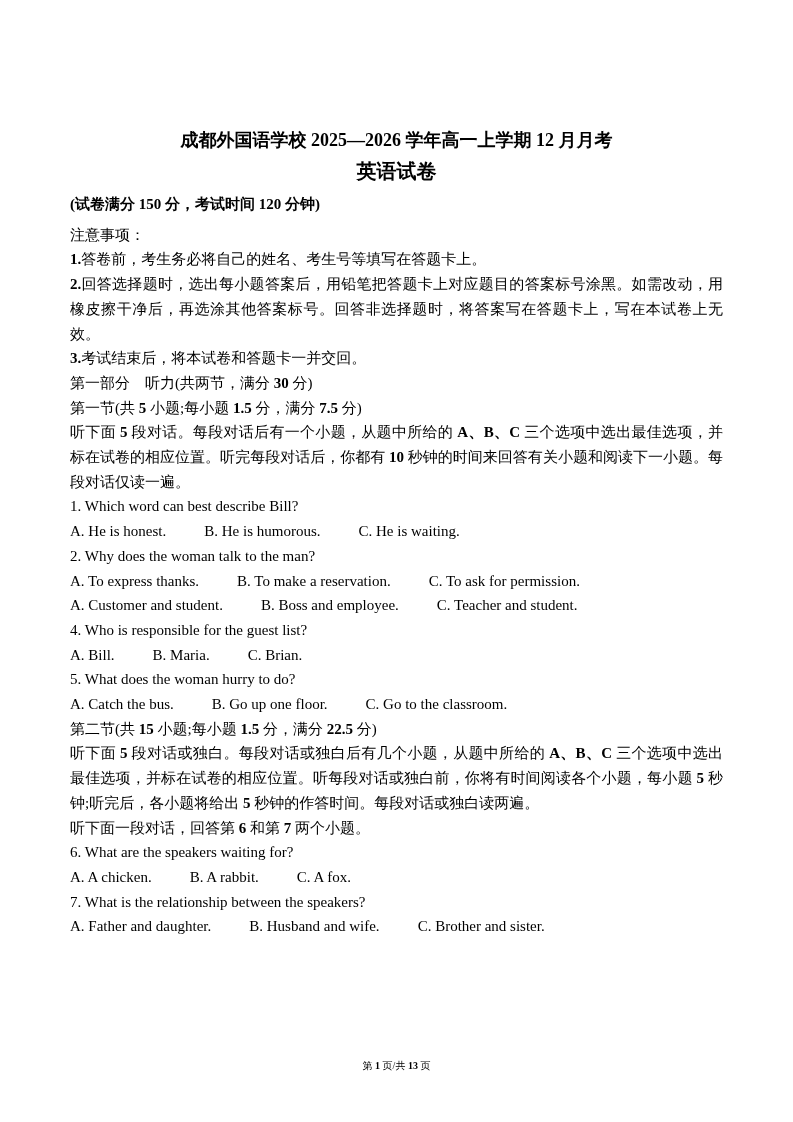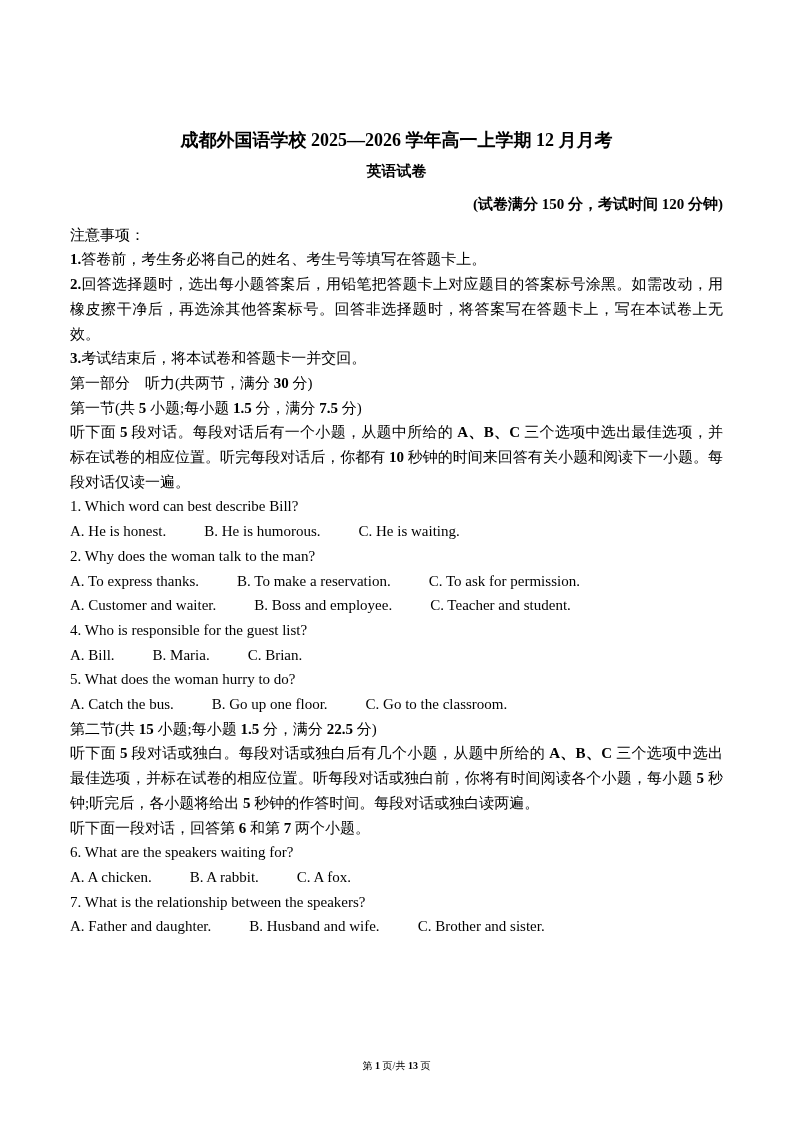--- a/index.html
+++ b/index.html
@@ -18,29 +18,29 @@
     overflow: hidden;
     margin-top: 28px;
   }
   .title {
     font-size: 18px;
     line-height: 32px;
     font-weight: bold;
     text-align: center;
   }
   .subject {
-    font-size: 15px;
+    font-size: 20px;
     line-height: 30px;
     font-weight: bold;
     text-align: center;
     margin-bottom: 6px;
   }
   .info {
     font-weight: bold;
-    text-align: right;
+    text-align: left;
     margin: 4px 0 6px 0;
   }
   .para { text-align: justify; }
   .center { text-align: center; }
   .q-opts { display: flex; gap: 38px; }
   .q-opts .opt { white-space: nowrap; }
   .footer {
     position: absolute;
     left: 0;
     right: 0;
@@ -81,21 +81,21 @@
     <div class="q-text">2. Why does the woman talk to the man?</div>
     <div class="q-opts">
       <span class="opt">A. To express thanks.</span>
       <span class="opt">B. To make a reservation.</span>
       <span class="opt">C. To ask for permission.</span>
     </div>
   </div>
 
   <div class="q-block">
     <div class="q-opts">
-      <span class="opt">A. Customer and waiter.</span>
+      <span class="opt">A. Customer and student.</span>
       <span class="opt">B. Boss and employee.</span>
       <span class="opt">C. Teacher and student.</span>
     </div>
   </div>
 
   <div class="q-block">
     <div class="q-text">4. Who is responsible for the guest list?</div>
     <div class="q-opts">
       <span class="opt">A. Bill.</span>
       <span class="opt">B. Maria.</span>

